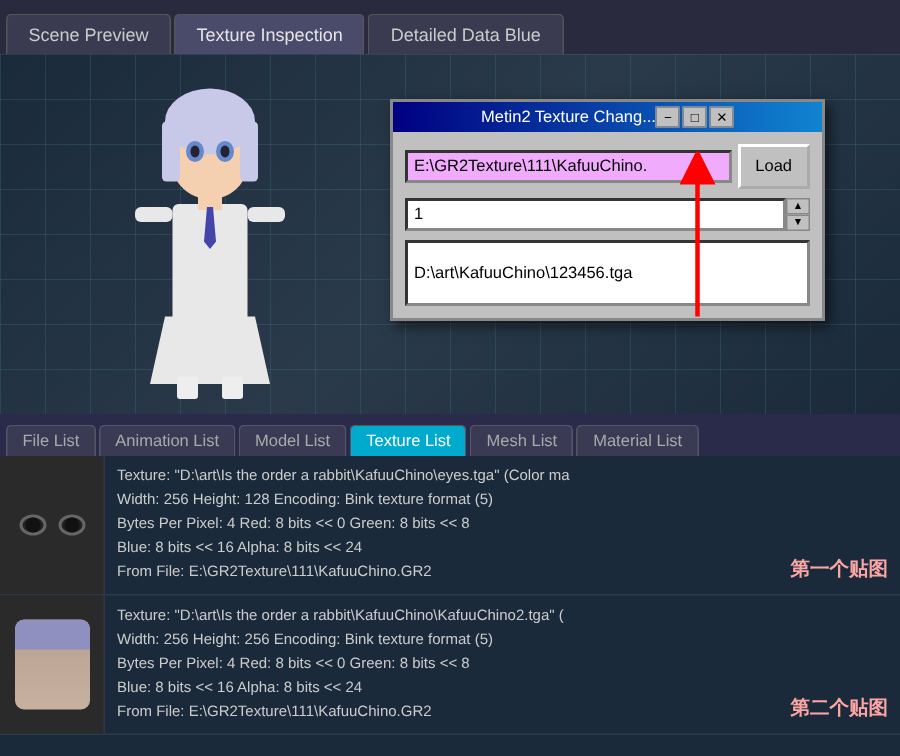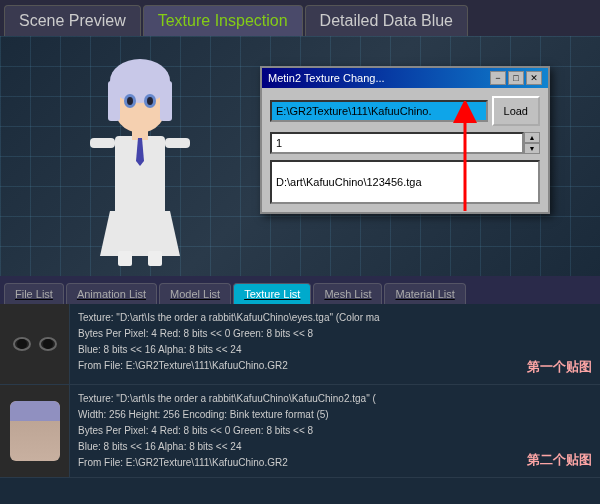--- a/index.html
+++ b/index.html
@@ -14,27 +14,27 @@
       padding-left: 4px;
     }
     .tab {
       padding: 6px 14px;
       background: #3a3a50;
       color: #ccc;
       cursor: pointer;
       border-top-left-radius: 4px;
       border-top-right-radius: 4px;
       margin-right: 2px;
-      font-size: 16px;
+      font-size: 12px;
       border: 1px solid #555;
       border-bottom: none;
     }
     .tab.active {
       background: #4a4a6a;
-      color: #84cc16;
+      color: #e5e5e5;
     }
 
     
     .main-area {
       display: flex;
       flex-direction: column;
       height: calc(504px - 36px);
     }
 
     
@@ -77,21 +77,21 @@
       background: #c0c0c0;
       border: 2px solid #888;
       box-shadow: 3px 3px 8px rgba(0,0,0,0.6);
     }
     .dialog-titlebar {
       background: linear-gradient(to right, #000080, #1084d0);
       color: white;
       padding: 3px 6px;
       display: flex;
       align-items: center;
-      justify-content: space-between;
+      justify-content: center;
       font-size: 11px;
     }
     .dialog-title-text { font-size: 11px; }
     .dialog-controls {
       display: flex;
       gap: 2px;
     }
     .dialog-btn {
       width: 16px;
       height: 14px;
@@ -111,21 +111,21 @@
       gap: 6px;
     }
     .dialog-row {
       display: flex;
       gap: 4px;
       align-items: center;
     }
     .dialog-input {
       flex: 1;
       height: 22px;
-      background: #0ea5e9;
+      background: #f0abfc;
       border: 2px inset #888;
       padding: 2px 4px;
       font-size: 11px;
       color: #000;
     }
     .dialog-input-full {
       width: 100%;
       height: 22px;
       background: white;
       border: 2px inset #888;
@@ -184,21 +184,20 @@
     }
 
     
     .bottom-tabs {
       display: flex;
       background: #2a2a4a;
       height: 28px;
       align-items: flex-end;
       padding-left: 4px;
       flex-shrink: 0;
-      text-decoration: underline;
     }
     .bottom-tab {
       padding: 4px 10px;
       background: #3a3a55;
       color: #aaa;
       cursor: pointer;
       border-top-left-radius: 4px;
       border-top-right-radius: 4px;
       margin-right: 2px;
       font-size: 11px;
@@ -414,20 +413,21 @@
 
     <div class="texture-item">
       <div class="texture-thumb">
         <div class="eyes-icon">
           <div class="eye"></div>
           <div class="eye"></div>
         </div>
       </div>
       <div class="texture-info">
         <div>Texture: "D:\art\Is the order a rabbit\KafuuChino\eyes.tga" (Color ma</div>
+        <div>Width: 256    Height: 128    Encoding: Bink texture format (5)</div>
         <div>Bytes Per Pixel: 4    Red: 8 bits &lt;&lt; 0    Green: 8 bits &lt;&lt; 8</div>
         <div>Blue: 8 bits &lt;&lt; 16    Alpha: 8 bits &lt;&lt; 24</div>
         <div>From File: E:\GR2Texture\111\KafuuChino.GR2</div>
       </div>
       <div class="texture-label">第一个贴图</div>
     </div>
 
     <div class="texture-item">
       <div class="texture-thumb">
         <div class="face-thumb">

